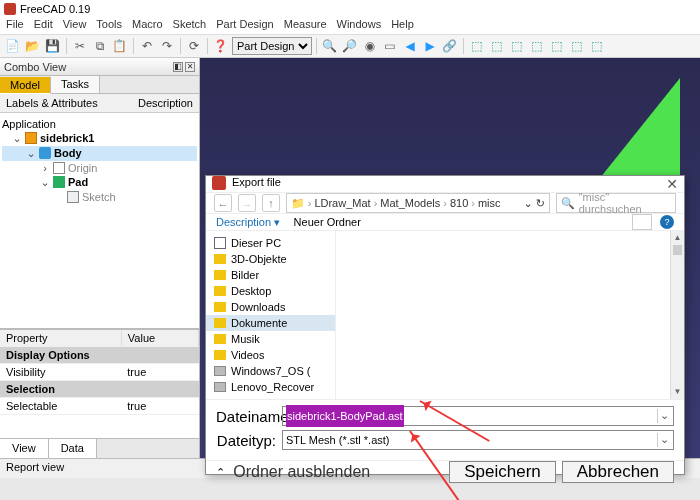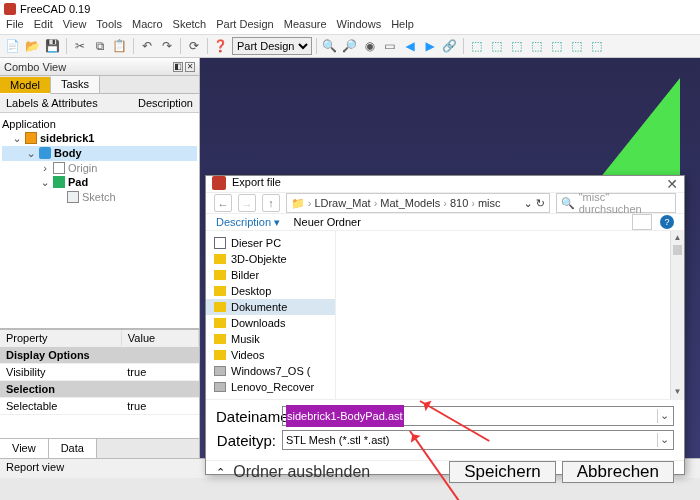--- a/index.html
+++ b/index.html
@@ -282,27 +282,27 @@
           <span>3D-Objekte</span>
         </div>
       <div class="item">
           <span class="fico"></span>
           <span>Bilder</span>
         </div>
       <div class="item">
           <span class="fico"></span>
           <span>Desktop</span>
         </div>
+      <div class="item">
+          <span class="fico"></span>
+          <span>Downloads</span>
+        </div>
       <div class="item sel">
           <span class="fico"></span>
           <span>Dokumente</span>
-        </div>
-      <div class="item">
-          <span class="fico"></span>
-          <span>Downloads</span>
         </div>
       <div class="item">
           <span class="fico"></span>
           <span>Musik</span>
         </div>
       <div class="item">
           <span class="fico"></span>
           <span>Videos</span>
         </div>
       <div class="item">

